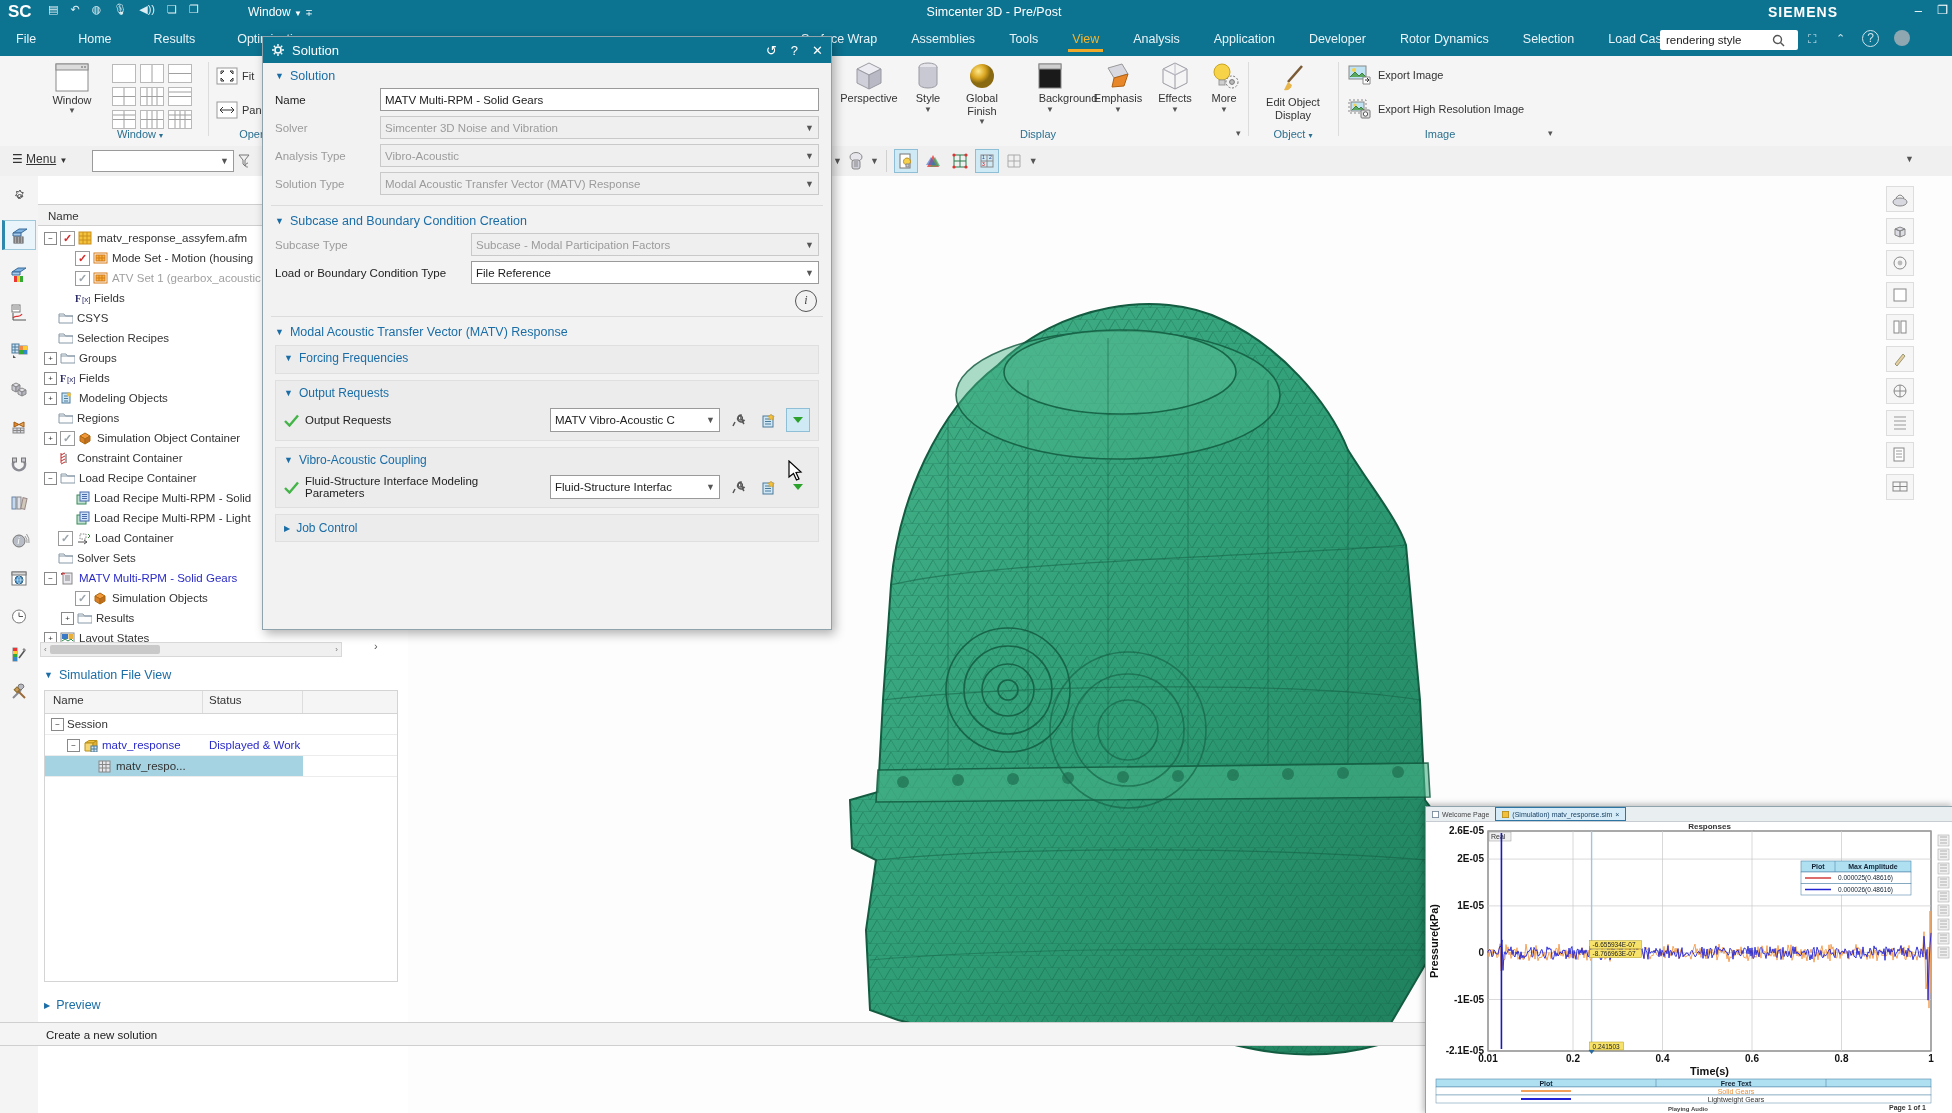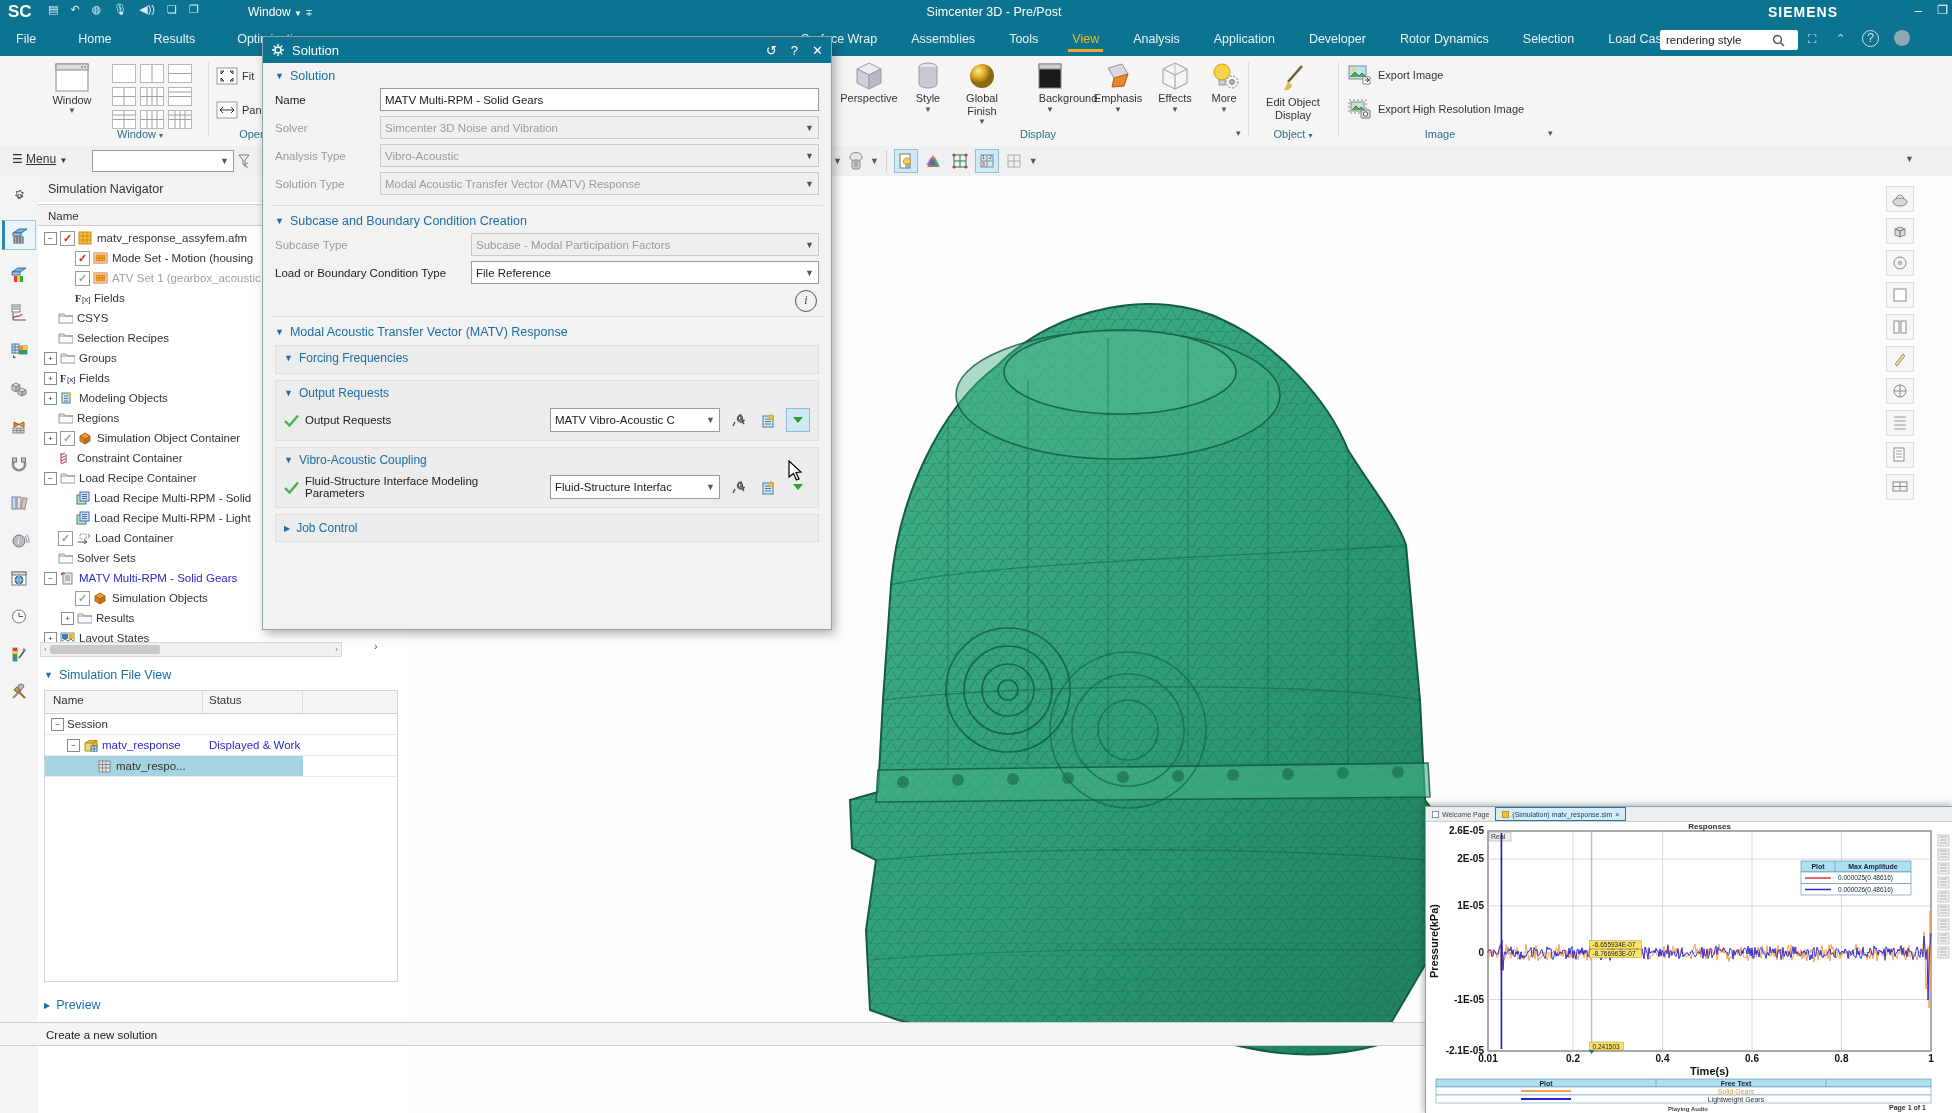--- a/index.html
+++ b/index.html
@@ -476,21 +476,20 @@
         <svg width="21" height="21" viewBox="0 0 21 21">
           <path d="M4 16 L12 8" stroke="#8a8a92" stroke-width="2"></path>
           <path d="M12 8 a3 3 0 1 1 3 -3 l-2 2 Z" fill="#b8b8c0" stroke="#777"></path>
           <path d="M16 16 L8 8" stroke="#9a6a3a" stroke-width="2"></path>
           <rect x="5.8" y="5.8" width="4" height="4" transform="rotate(45 8 8)" fill="#c89a5a" stroke="#8a6a2a"></rect>
         </svg>
       </div>
     </div>
 
   <div class="abs" style="left:38px;top:176px;width:370px;height:937px;background:#fff;border-right:1px solid #c9c9c9;">
-    <div class="abs" style="left:0;top:0;width:100%;height:26px;background:#f3f3f3;font-size:12.5px;color:#333;line-height:26px;padding-left:10px;box-sizing:border-box;">Simulation Navigator</div>
     <div class="abs tbl-hdr" style="left:0;top:28px;width:100%;height:22px;font-size:11.5px;line-height:22px;padding-left:10px;box-sizing:border-box;border-top:1px solid #cfcfcf;">Name</div>
     <div id="tree" class="abs" style="left:0;top:52px;width:100%;height:412px;">
         <div class="trow" style="top: 0px; width: 100%;">
           <span style="width:6px;flex:none;"></span>
           <span class="exp">−</span>
           <span class="chk" style="color:#d42a2a;">✓</span>
           <span class="icn">
             <svg width="15" height="14" viewBox="0 0 15 14">
               <rect x="1" y="1" width="12" height="12" fill="#f5c33b" stroke="#c98f1f"></rect>
               <path d="M1 5 H13 M1 9 H13 M5 1 V13 M9 1 V13" stroke="#c98f1f"></path>

